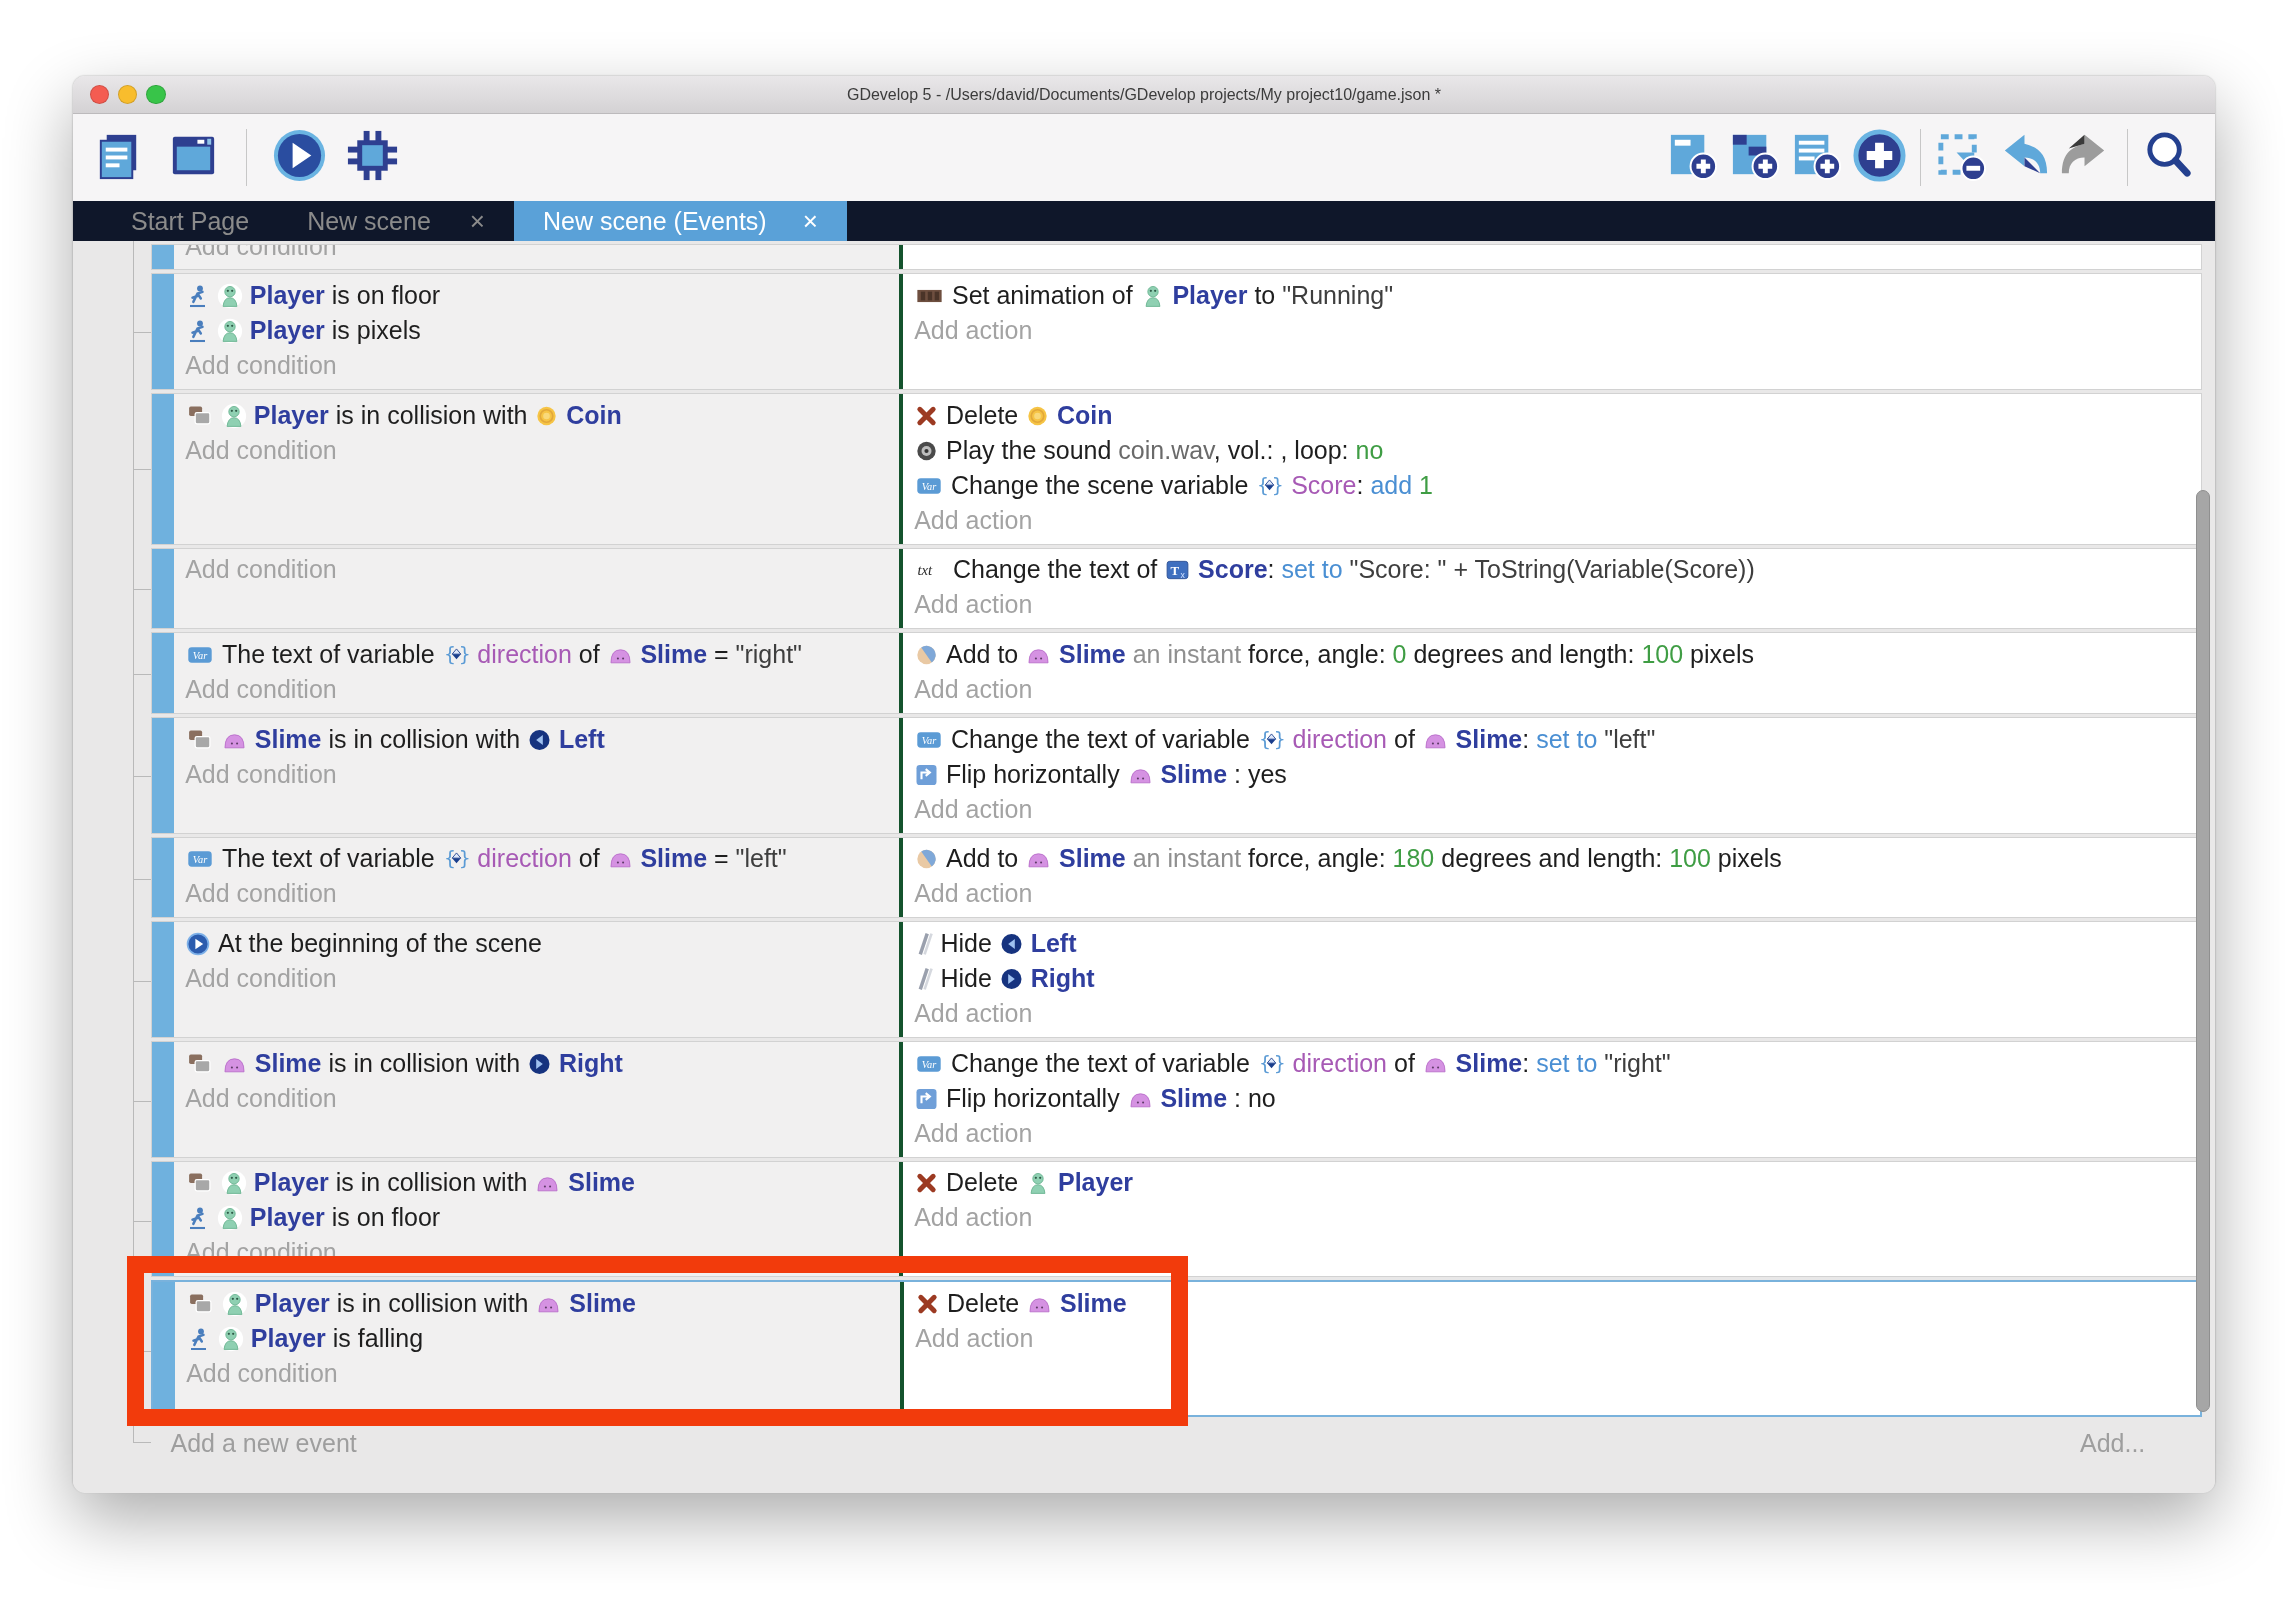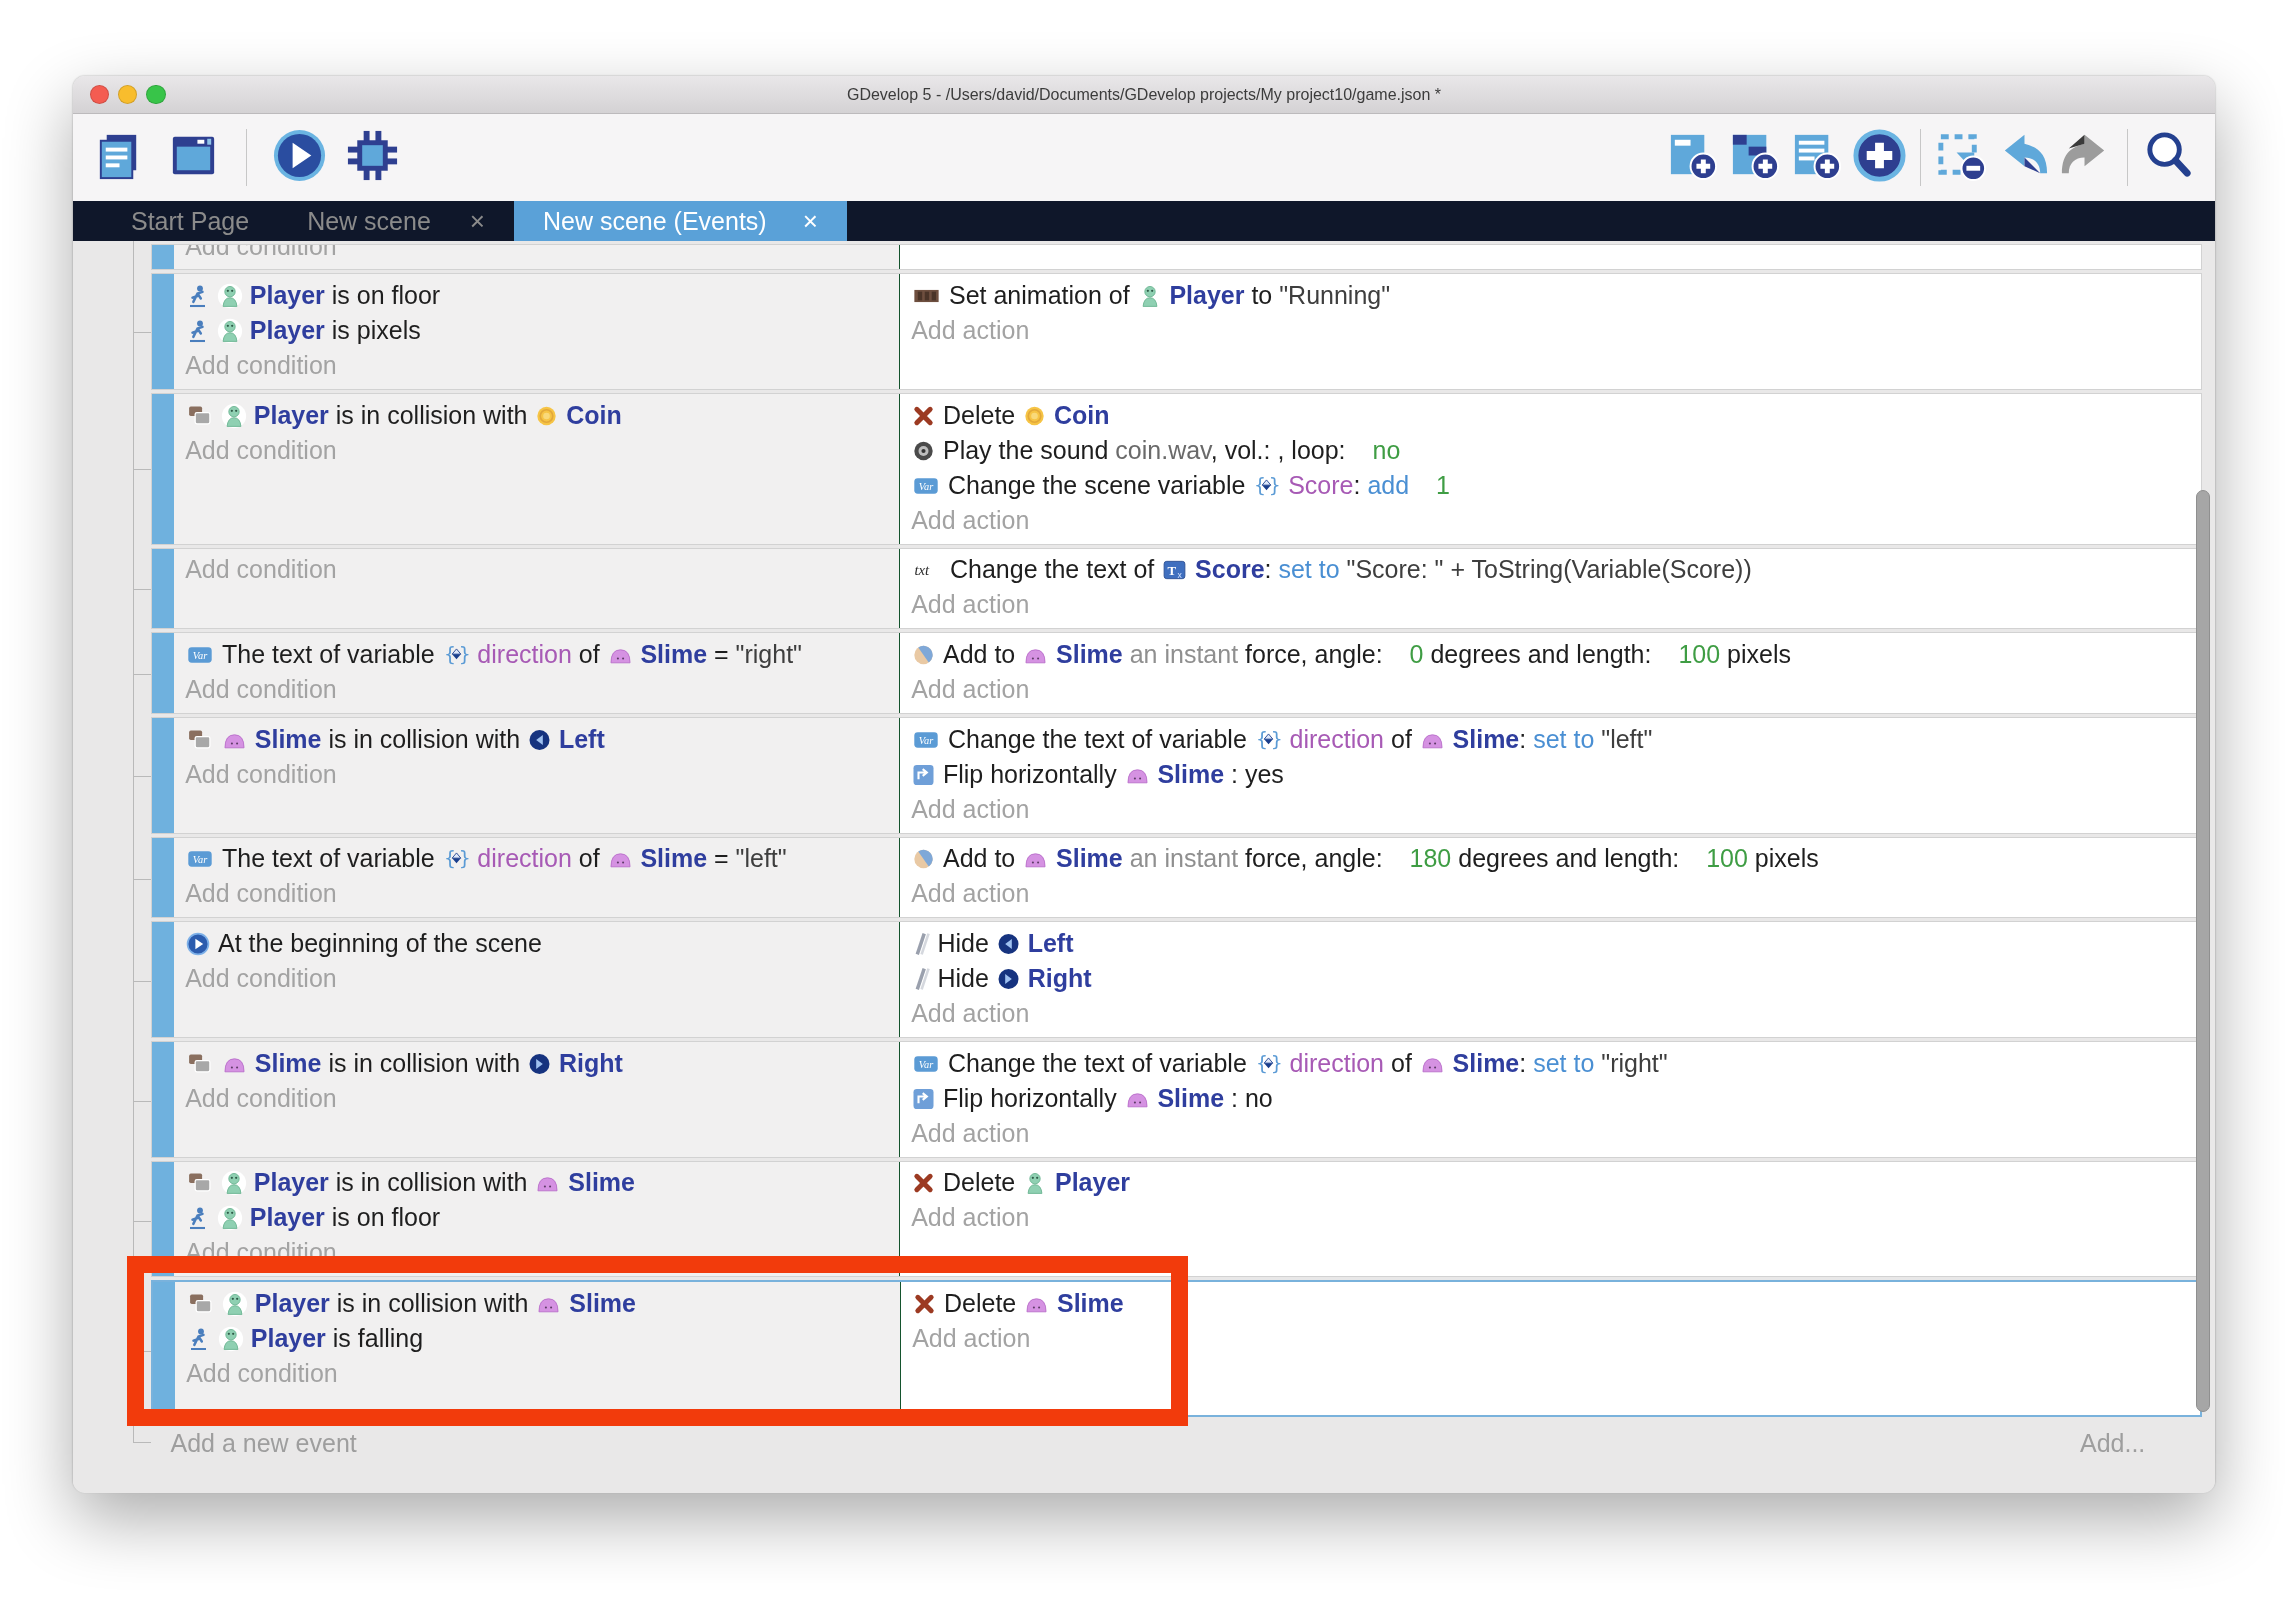--- a/index.html
+++ b/index.html
@@ -27,27 +27,27 @@
   .tab.active .x{color:#ffffff;}
   
   .sheet{position:relative;height:1252px;background:#e9e8e8;border-radius:0 0 11.7px 11.7px;overflow:hidden;}
   .treeline{position:absolute;left:60px;top:0;width:1px;background:#b9b9b9;}
   .tick{position:absolute;left:60px;width:17.6px;height:1px;background:#b9b9b9;}
   .rows{position:absolute;left:78px;top:2.9px;right:12.7px;}
   .event-row{position:relative;display:flex;margin-bottom:2.9px;border:1px solid #d2d2d2;background:#a3a3a3;}
   .event-row.selected{border:2px solid #79b2dc;}
   .bar{width:21.5px;background:#6fb1de;flex:none;}
   .cond{width:725px;flex:none;background:#f1f0f0;padding:3.9px 0 5.9px 0;overflow:hidden;}
-  .acts{flex:1;background:#ffffff;border-left:1px solid #14532d;padding:3.9px 0 5.9px 0;overflow:hidden;}
+  .acts{flex:1;background:#ffffff;border-left:4px solid #14532d;padding:3.9px 0 5.9px 0;overflow:hidden;}
   .selected .cond,.selected .acts{padding-bottom:23.4px;}
   .line{font-size:25px;line-height:35px;color:#1e1e1e;padding-left:11.7px;white-space:nowrap;}
   .line .obj{color:#2f3e9e;font-weight:700;}
   .line .var{color:#a75ab5;}
   .line .kw{color:#4a8fd3;}
-  .line .num{color:#3f9d44;margin-left:20px;}
+  .line .num{color:#3f9d44;}
   .line .muted{color:#8f8f8f;}
   .line .str{color:#3e3e3e;}
   .line .file{color:#6a6a6a;}
   .line.add{color:#a3a3a3;}
   .icon{display:inline-block;vertical-align:-4.9px;margin-right:6.8px;}
   .icon svg{display:block;}
   .partial{height:24.4px;overflow:hidden;}
   .partial .cond{padding-top:0;}
   .partial .cond .line{margin-top:-15.6px;}
   .footer{display:flex;justify-content:space-between;padding:9.8px 57px 0 19.5px;font-size:25px;color:#9e9e9e;}

